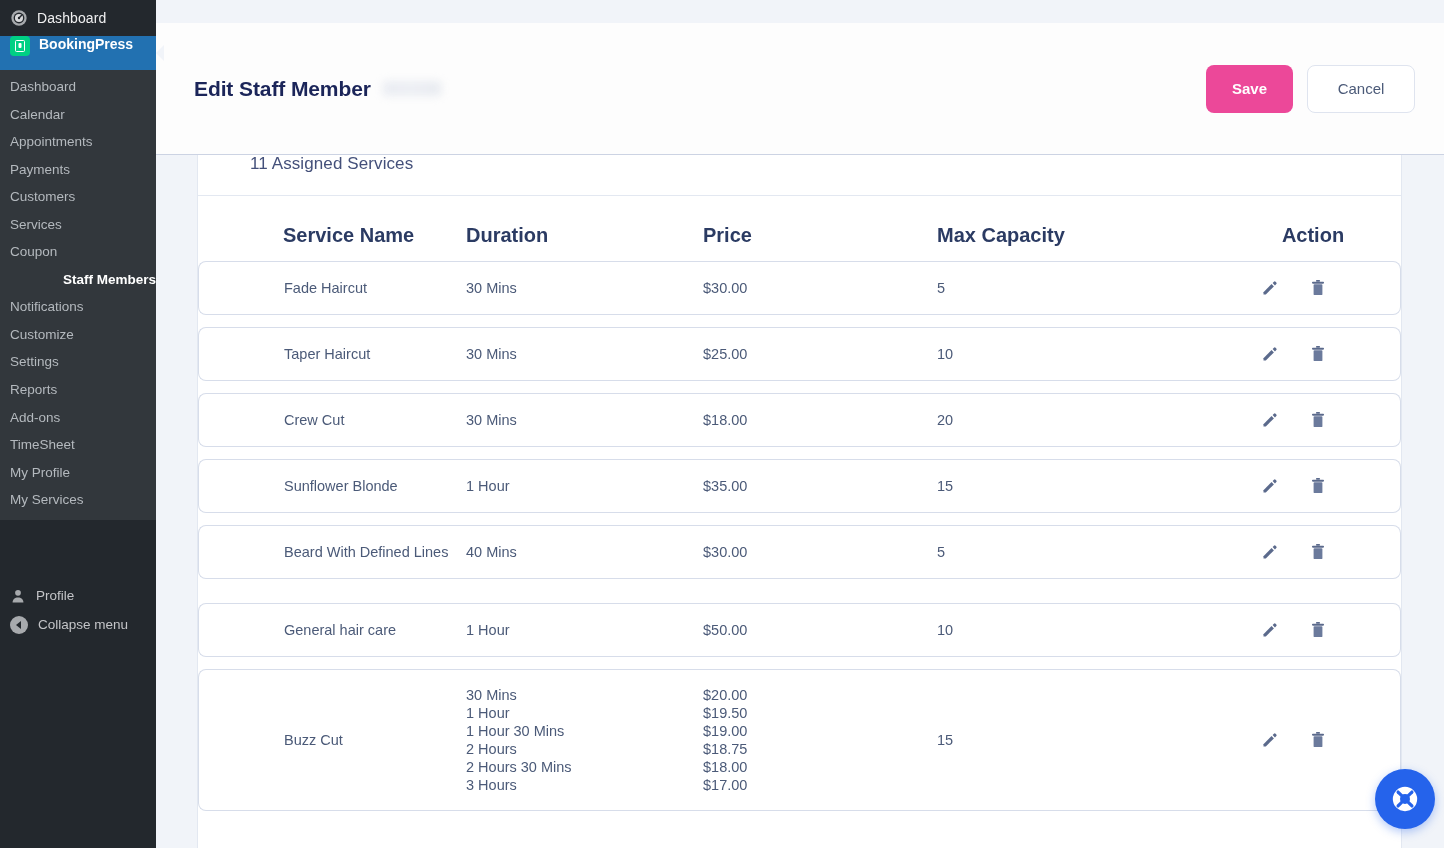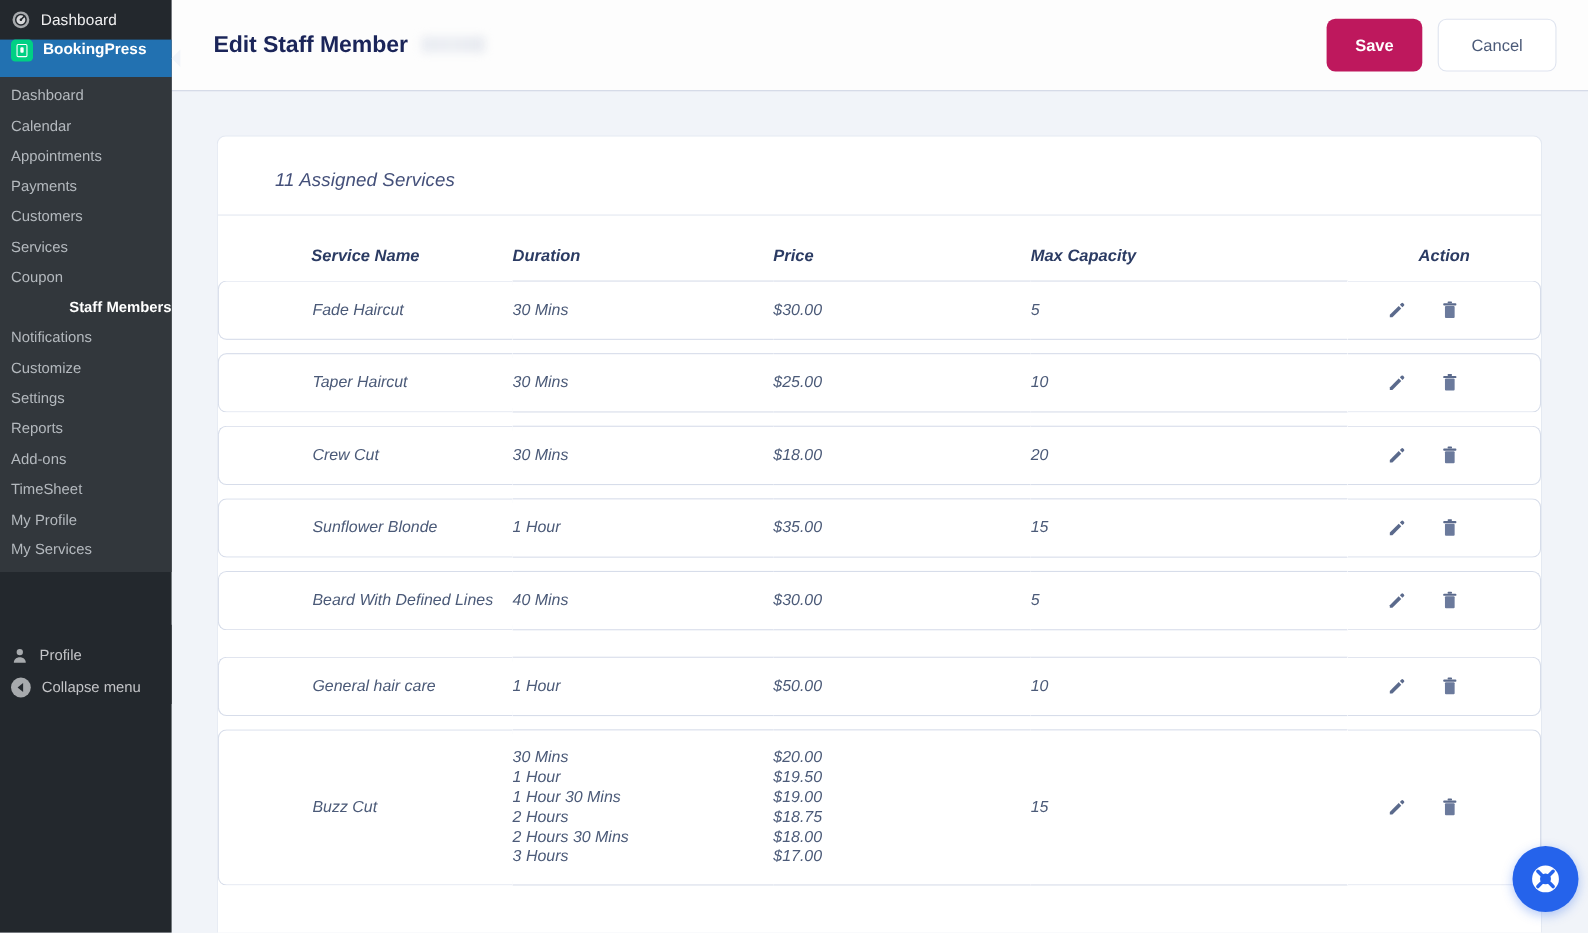--- a/index.html
+++ b/index.html
@@ -121,27 +121,28 @@
   .main {
     flex: 1;
     position: relative;
     background: #f1f4f9;
     height: 848px;
     overflow: hidden;
   }
 
   .page-header {
     background: #fdfdfd;
-    height: 83px;
+    height: 132px;
     border-bottom: 1px solid #ccd3e3;
     display: flex;
     align-items: center;
     padding: 0 29px 0 38px;
     position: relative;
     z-index: 5;
+    margin-top: 23px;
   }
   .page-title {
     font-size: 21px;
     font-weight: 700;
     color: #1b2559;
     letter-spacing: -0.1px;
   }
   .redacted-name {
     display: inline-block;
     width: 58px;
@@ -158,40 +159,39 @@
   .btn {
     font-family: "Liberation Sans", sans-serif;
     font-size: 15px;
     border-radius: 8px;
     cursor: pointer;
     height: 48px;
     padding: 0 26px;
     display: flex; align-items: center; justify-content: center;
   }
   .btn-save {
-    background: #be185d;
+    background: #ec4899;
     color: #fff;
     border: none;
     font-weight: 700;
     min-width: 80px;
   }
   .btn-cancel {
     background: #fff;
     color: #4b5a78;
     border: 1px solid #dfe4ef;
     min-width: 108px;
     font-weight: 400;
   }
 
   .scroll-area {
     position: absolute;
     top: 107px; left: 0; right: 0; bottom: 0;
     overflow: hidden;
     padding: 16px 42px 0 41px;
-    font-style: italic;
   }
 
   .card {
     background: #fff;
     border: 1px solid #e3e8f1;
     border-bottom: none;
     border-radius: 8px 8px 0 0;
     min-height: 800px;
   }
   .card-head {
@@ -202,21 +202,21 @@
   .card-head h2 {
     font-size: 17px;
     font-weight: 500;
     color: #44507a;
     letter-spacing: .1px;
   }
 
   table.svc { width: 100%; border-collapse: separate; border-spacing: 0; }
   table.svc th {
     text-align: left;
-    font-size: 15px;
+    font-size: 20px;
     font-weight: 700;
     color: #2b3b63;
     padding: 28px 0 14px 0;
   }
   .c-name  { width: 268px; padding-left: 85px !important; }
   .c-dur   { width: 237px; }
   .c-price { width: 234px; }
   .c-cap   { width: 288px; }
   .c-act   { text-align: center !important; }
 

